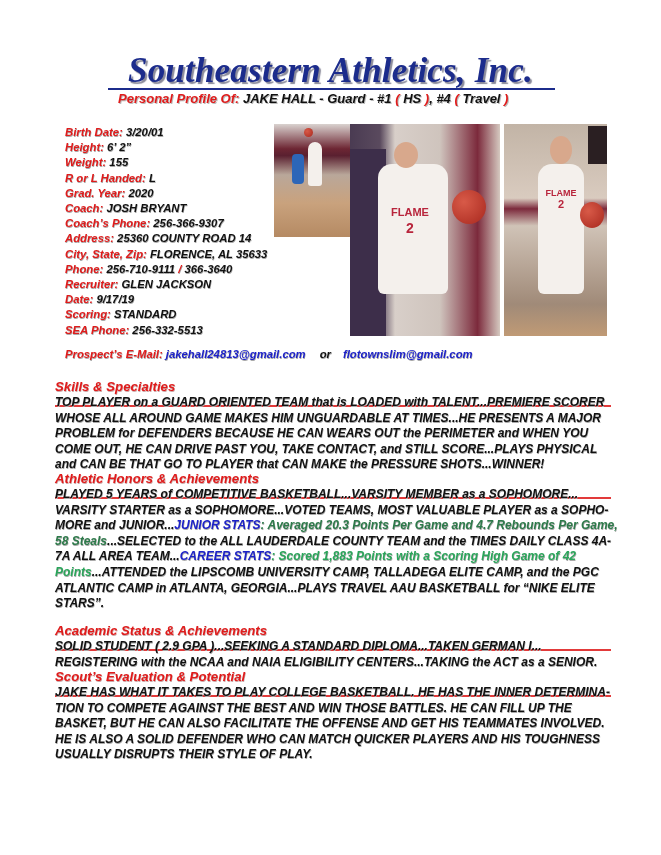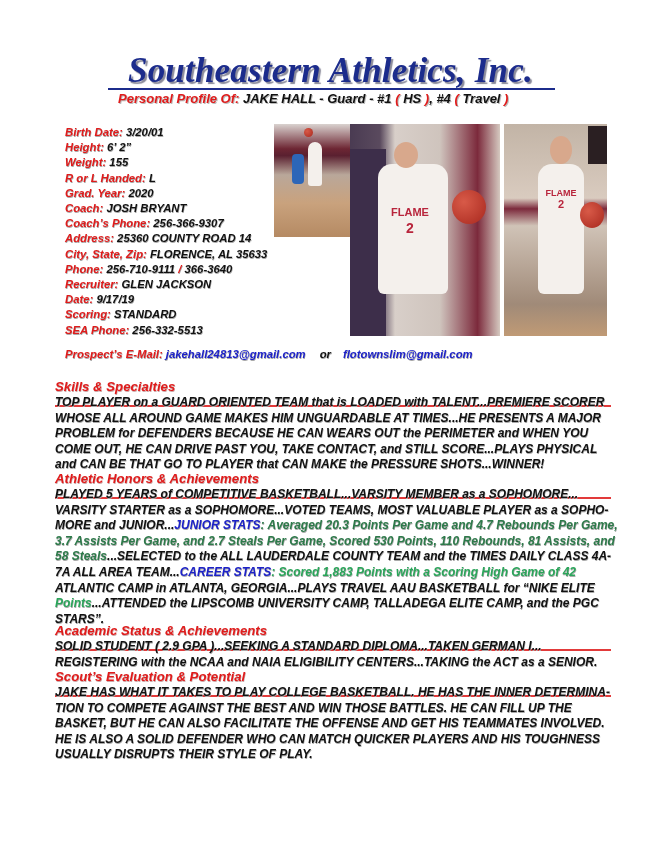--- a/index.html
+++ b/index.html
@@ -98,25 +98,24 @@
   <span class="line">PROBLEM for DEFENDERS BECAUSE HE CAN WEARS OUT the PERIMETER and WHEN YOU</span>
   <span class="line">COME OUT, HE CAN DRIVE PAST YOU, TAKE CONTACT, and STILL SCORE...PLAYS PHYSICAL</span>
   <span class="line">and CAN BE THAT GO TO PLAYER that CAN MAKE the PRESSURE SHOTS...WINNER!</span>
 </div>
 
 <div class="section-head" style="top:472px;">Athletic Honors &amp; Achievements</div>
 <div class="para" style="top:487px;">
   <span class="line">PLAYED 5 YEARS of COMPETITIVE BASKETBALL...VARSITY MEMBER as a SOPHOMORE...</span>
   <span class="line">VARSITY STARTER as a SOPHOMORE...VOTED TEAMS, MOST VALUABLE PLAYER as a SOPHO-</span>
   <span class="line"><span>MORE and JUNIOR...</span><span class="blue">JUNIOR STATS</span><span class="green">: </span><span class="green">Averaged 20.3 Points Per Game and 4.7 Rebounds Per Game,</span></span>
-  <span class="line green">3.7 Assists Per Game, and 2.7 Steals Per Game, Scored 530 Points, 110 Rebounds, 81 Assists, and</span>
   <span class="line"><span class="green">58 Steals</span><span>...SELECTED to the ALL LAUDERDALE COUNTY TEAM and the TIMES DAILY CLASS 4A-</span></span>
   <span class="line"><span>7A ALL AREA TEAM...</span><span class="blue">CAREER STATS</span><span class="green2">: </span><span class="green2">Scored 1,883 Points with a Scoring High Game of 42</span></span>
+  <span class="line"><span class="green2">Points</span><span>...ATTENDED the LIPSCOMB UNIVERSITY CAMP, TALLADEGA ELITE CAMP, and the PGC</span></span>
   <span class="line">ATLANTIC CAMP in ATLANTA, GEORGIA...PLAYS TRAVEL AAU BASKETBALL for “NIKE ELITE</span>
-  <span class="line"><span class="green2">Points</span><span>...ATTENDED the LIPSCOMB UNIVERSITY CAMP, TALLADEGA ELITE CAMP, and the PGC</span></span>
   <span class="line">STARS”.</span>
 </div>
 
 <div class="section-head" style="top:624px;">Academic Status &amp; Achievements</div>
 <div class="para" style="top:639px;">
   <span class="line">SOLID STUDENT ( 2.9 GPA )...SEEKING A STANDARD DIPLOMA...TAKEN GERMAN I...</span>
   <span class="line">REGISTERING with the NCAA and NAIA ELIGIBILITY CENTERS...TAKING the ACT as a SENIOR.</span>
 </div>
 
 <div class="section-head" style="top:670px;">Scout’s Evaluation &amp; Potential</div>

